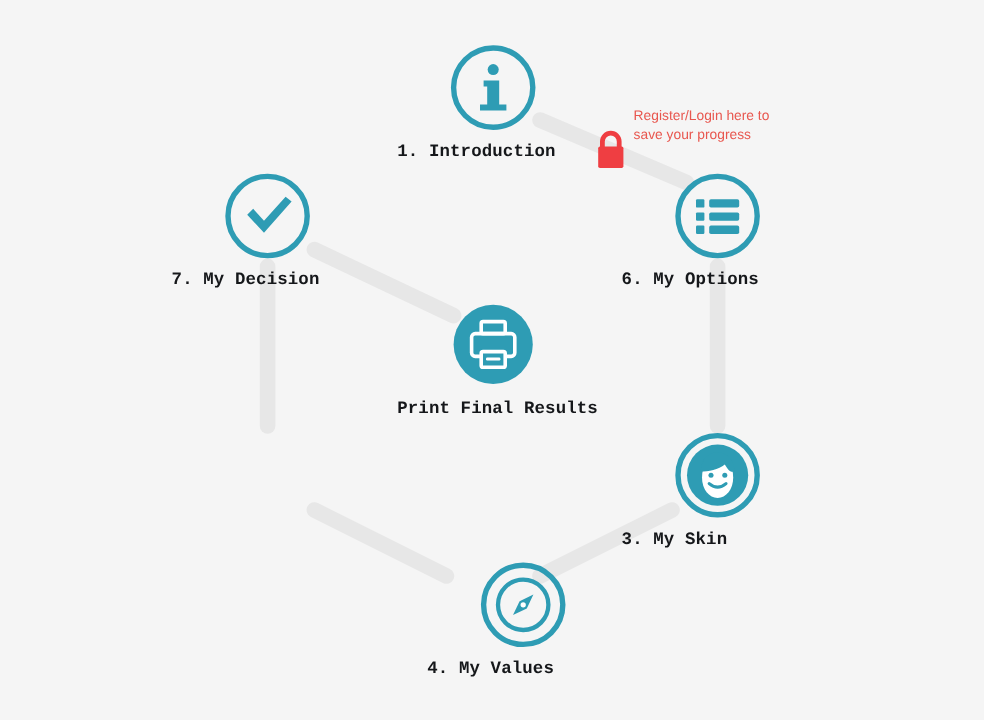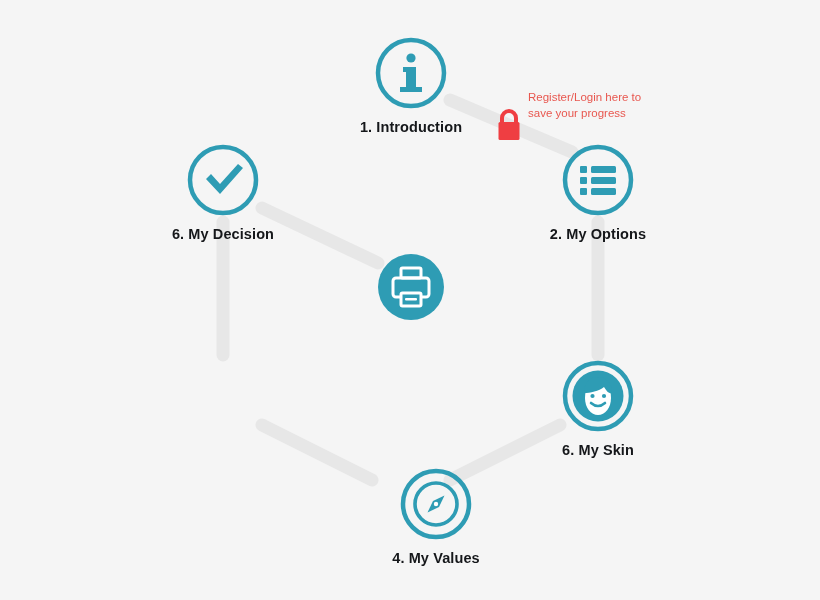--- a/index.html
+++ b/index.html
@@ -23,21 +23,22 @@
     position: absolute;
     left: 0;
     top: 0;
     width: 820px;
     height: 600px;
   }
   .node {
     position: absolute;
     width: 160px;
     margin-left: -80px;
-    text-align: center;
+    text-align: left;
+    font-family: Liberation Mono, monospace;
   }
   .badge {
     position: relative;
     width: 78px;
     height: 78px;
     margin: 0 auto;
   }
   .badge svg {
     display: block;
     width: 78px;
@@ -103,36 +104,36 @@
       <svg viewBox="0 0 78 78" xmlns="http://www.w3.org/2000/svg">
         <circle cx="39" cy="39" r="33" fill="none" stroke="#2e9cb4" stroke-width="4.5"></circle>
         <rect x="21" y="25" width="7" height="7" rx="1" fill="#2e9cb4"></rect>
         <rect x="32" y="25" width="25" height="7" rx="1.5" fill="#2e9cb4"></rect>
         <rect x="21" y="36" width="7" height="7" rx="1" fill="#2e9cb4"></rect>
         <rect x="32" y="36" width="25" height="7" rx="1.5" fill="#2e9cb4"></rect>
         <rect x="21" y="47" width="7" height="7" rx="1" fill="#2e9cb4"></rect>
         <rect x="32" y="47" width="25" height="7" rx="1.5" fill="#2e9cb4"></rect>
       </svg>
     </div>
-    <div class="node-label">2. My Options</div>
+    <div class="node-label">6. My Options</div>
   </div>
 
   <div class="node" style="left:598px; top:357px;">
     <div class="badge">
       <svg viewBox="0 0 78 78" xmlns="http://www.w3.org/2000/svg">
         <circle cx="39" cy="39" r="33" fill="none" stroke="#2e9cb4" stroke-width="4.5"></circle>
         <circle cx="39" cy="39" r="25.5" fill="#2e9cb4"></circle>
         <path d="M26 41 c0 -11 6 -18 13 -18 c7 0 13 7 13 18 c0 10 -6 17 -13 17 c-7 0 -13 -7 -13 -17 z" fill="#ffffff"></path>
         <path d="M25 36 c0 -10 6 -16 14 -16 c8 0 14 6 14 16 c-4 1 -6 -3 -8 -6 c-5 4 -14 6 -20 6 z" fill="#2e9cb4"></path>
         <circle cx="33.5" cy="39" r="2.1" fill="#2e9cb4"></circle>
         <circle cx="45" cy="39" r="2.1" fill="#2e9cb4"></circle>
         <path d="M32 46 q7 6 14 0" fill="none" stroke="#2e9cb4" stroke-width="2.6" stroke-linecap="round"></path>
       </svg>
     </div>
-    <div class="node-label">6. My Skin</div>
+    <div class="node-label">3. My Skin</div>
   </div>
 
   <div class="node" style="left:436px; top:465px;">
     <div class="badge">
       <svg viewBox="0 0 78 78" xmlns="http://www.w3.org/2000/svg">
         <circle cx="39" cy="39" r="33" fill="none" stroke="#2e9cb4" stroke-width="4.5"></circle>
         <circle cx="39" cy="39" r="21" fill="none" stroke="#2e9cb4" stroke-width="3.6"></circle>
         <path d="M47.5 30.5 L42 42 L30.5 47.5 L36 36 z" fill="#2e9cb4"></path>
         <circle cx="39" cy="39" r="2.2" fill="#ffffff"></circle>
       </svg>
@@ -141,35 +142,36 @@
   </div>
 
 
   <div class="node" style="left:223px; top:141px;">
     <div class="badge">
       <svg viewBox="0 0 78 78" xmlns="http://www.w3.org/2000/svg">
         <circle cx="39" cy="39" r="33" fill="none" stroke="#2e9cb4" stroke-width="4.5"></circle>
         <path d="M22 38 L27 33 L36 43 L54 23 L59 27 L36 53 z" fill="#2e9cb4"></path>
       </svg>
     </div>
-    <div class="node-label">6. My Decision</div>
+    <div class="node-label">7. My Decision</div>
   </div>
 
   <div class="node" style="left:411px; top:248px;">
     <div class="badge">
       <svg viewBox="0 0 78 78" xmlns="http://www.w3.org/2000/svg">
         <circle cx="39" cy="39" r="33" fill="#2e9cb4"></circle>
         <g fill="none" stroke="#ffffff" stroke-width="3" stroke-linejoin="round">
           <rect x="29" y="20" width="20" height="10" rx="1.5"></rect>
           <rect x="21" y="30" width="36" height="19" rx="3"></rect>
           <rect x="29" y="45" width="20" height="13" rx="1.5" fill="#2e9cb4"></rect>
         </g>
         <rect x="33" y="50" width="12" height="2.4" rx="1" fill="#ffffff"></rect>
       </svg>
     </div>
+    <div class="node-label">Print Final Results</div>
   </div>
 
   <div class="lock-wrap" style="left:494px; top:108px;">
     <svg viewBox="0 0 30 34" xmlns="http://www.w3.org/2000/svg">
       <path d="M8 15 V10 a7 7 0 0 1 14 0 V15" fill="none" stroke="#ef3e42" stroke-width="4"></path>
       <rect x="4.5" y="14" width="21" height="18" rx="1.5" fill="#ef3e42"></rect>
     </svg>
   </div>
 
   <div class="register-note" style="left:528px; top:89px;">Register/Login here to save your progress</div>

